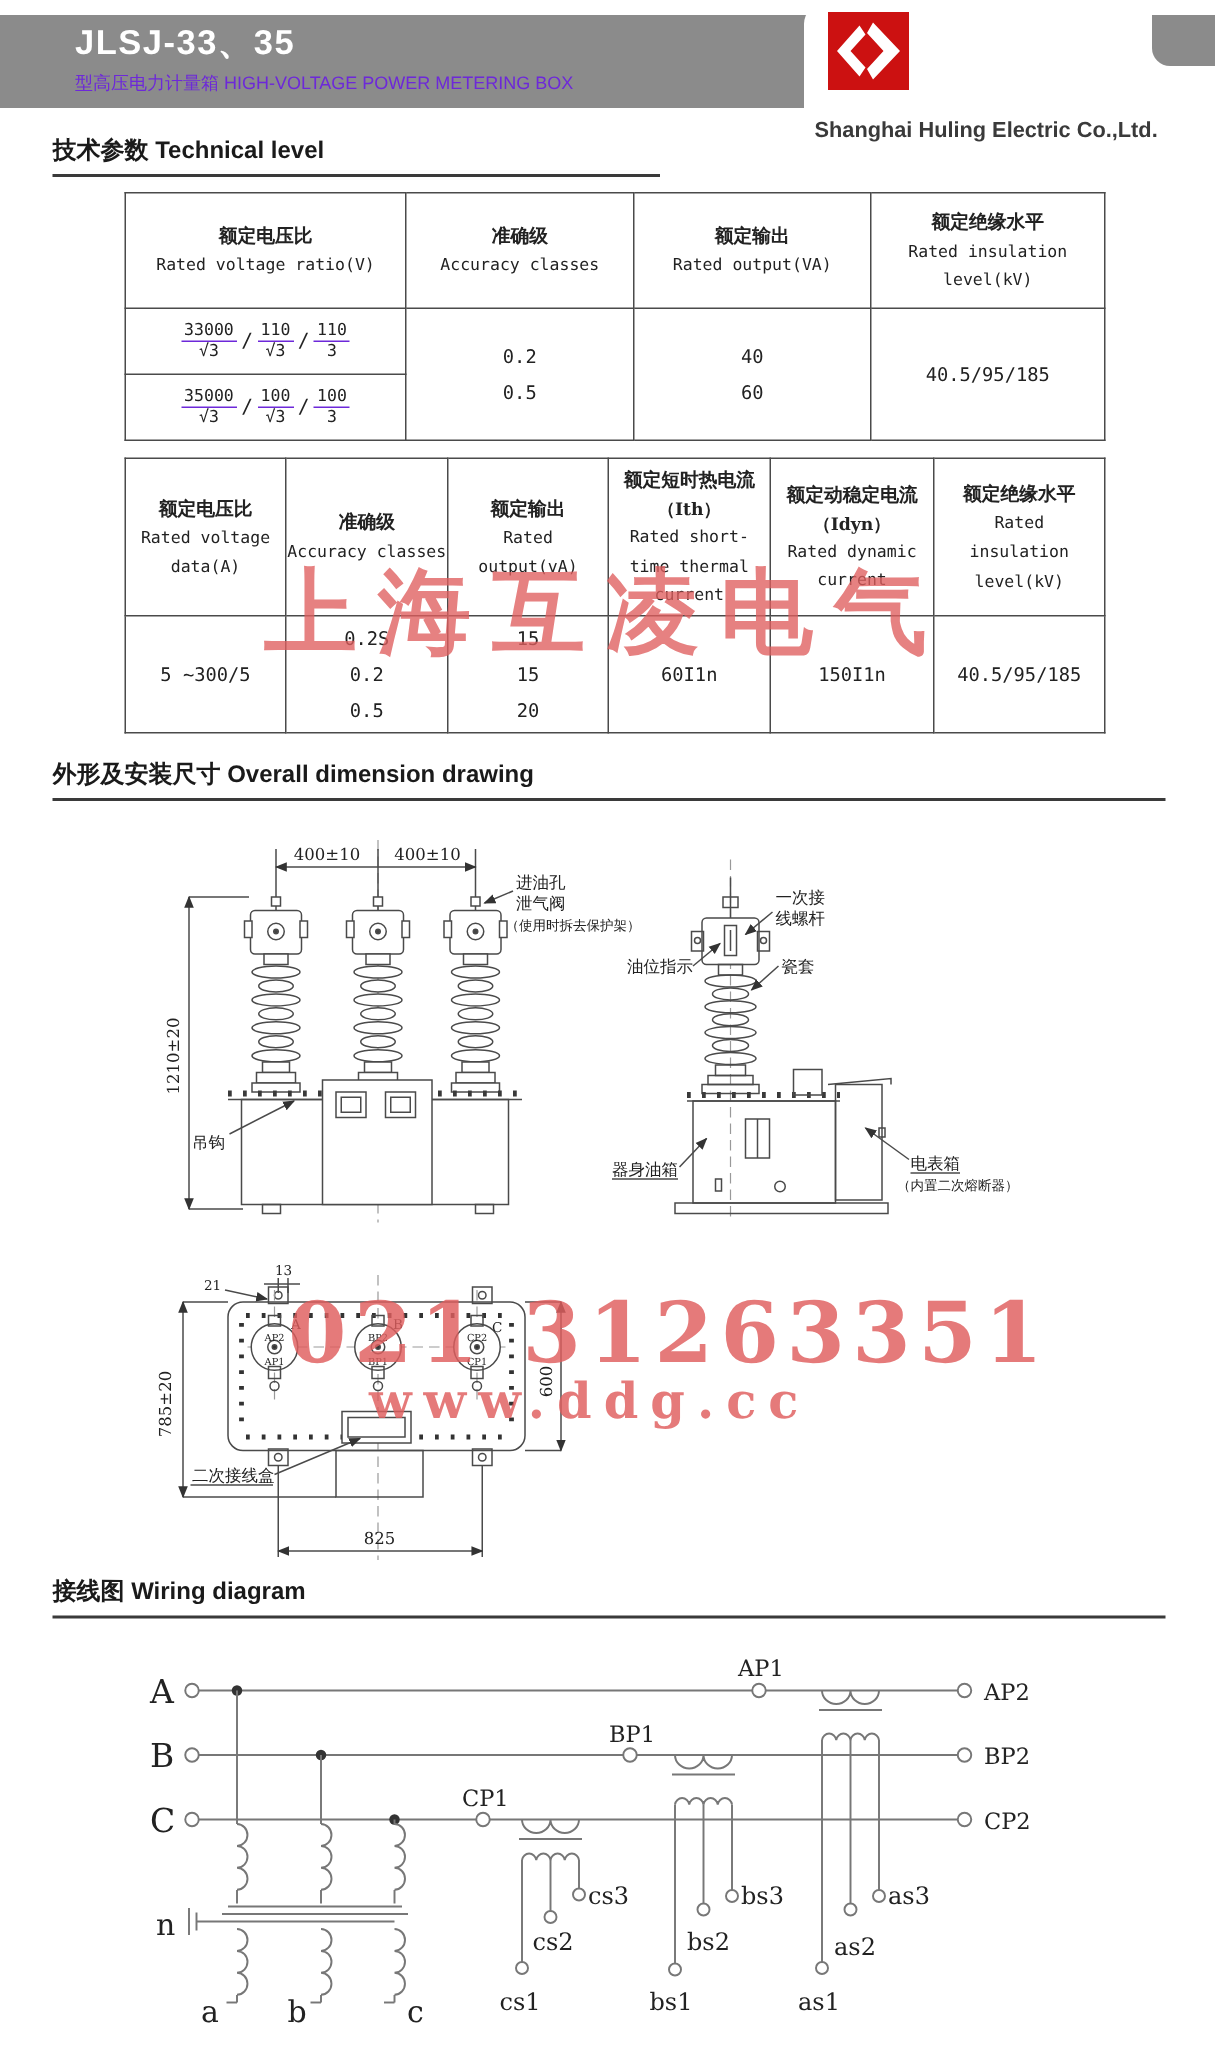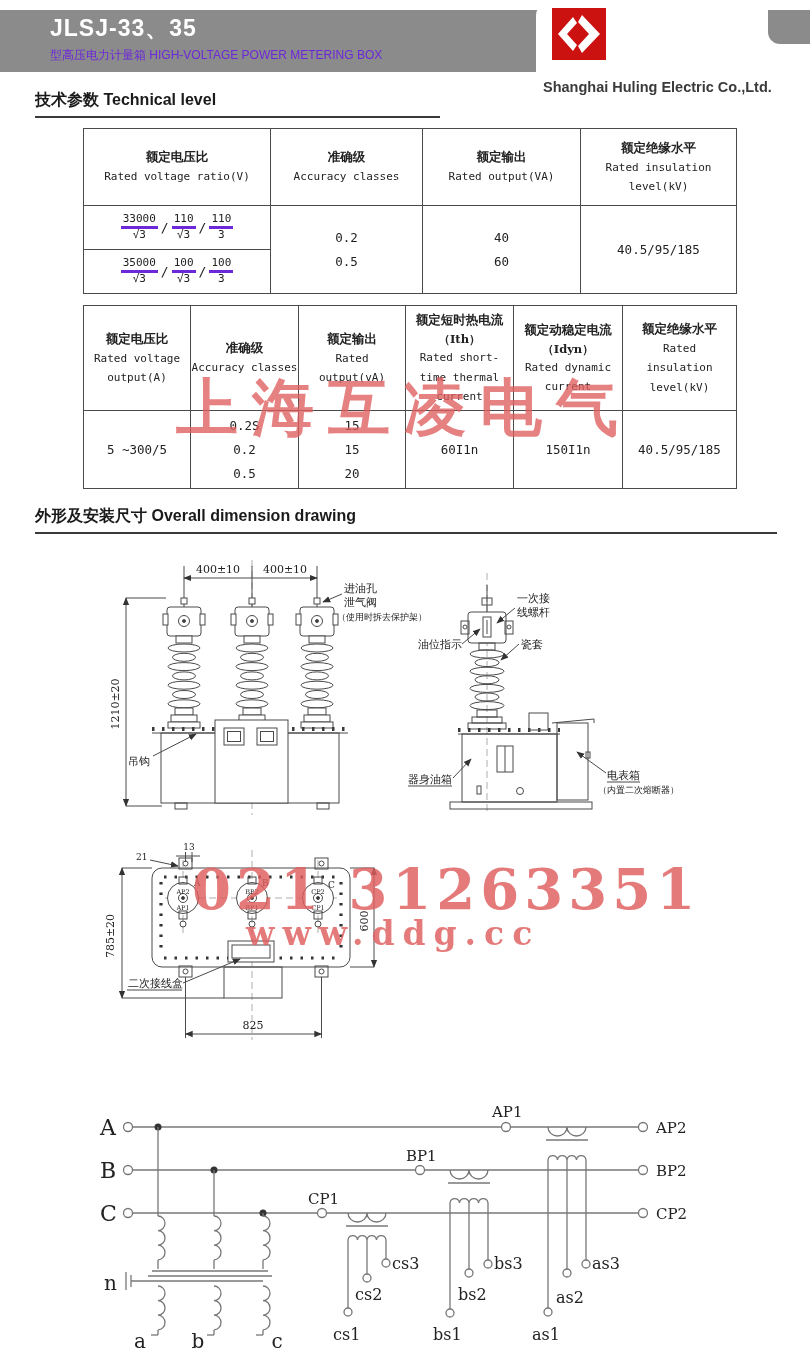--- a/index.html
+++ b/index.html
@@ -26,21 +26,21 @@
   #t1{left:83px;top:128px;width:653px;}
   #t2{left:83px;top:305px;width:653px;}
   th,td{border:1px solid #4a4a4a;text-align:center;vertical-align:middle;padding:0;}
   th{font-weight:normal;}
   .cn{font-size:12.5px;font-weight:bold;color:#222;font-family:"DejaVu Serif",serif;line-height:1.6;}
   .sub{font-size:11.5px;font-weight:bold;color:#222;font-family:"DejaVu Serif",serif;line-height:1.6;}
   .en{font-size:11px;color:#222;font-family:"DejaVu Sans Mono",monospace;line-height:1.75;}
   td{font-size:12.5px;color:#222;font-family:"DejaVu Sans Mono",monospace;}
   .lines div{line-height:24px;}
   .fr{display:inline-block;vertical-align:middle;font-size:11px;line-height:1.15;}
-  .fr .n{display:block;border-bottom:3px solid #6d28d9;padding:0 2px;}
+  .fr .n{display:block;border-bottom:1px solid #6d28d9;padding:0 2px;}
   .fr .d{display:block;}
   .fsl{display:inline-block;margin:0 3px;font-size:13px;vertical-align:middle;}
   
   .wm{position:absolute;color:#e05e5e;font-weight:bold;font-family:"DejaVu Serif",serif;
       pointer-events:none;z-index:50;white-space:nowrap;}
   #wm1{left:176px;top:366px;font-size:62px;letter-spacing:14px;opacity:.78;}
   #wm2{left:192px;top:856px;font-size:56px;letter-spacing:5px;opacity:.82;}
   #wm3{left:246px;top:914px;font-size:33px;letter-spacing:8px;opacity:.82;}
   
   .drw{position:absolute;}
@@ -62,20 +62,21 @@
   <div class="logo-red">
     <svg width="54" height="52" viewBox="0 0 54 52">
       <path d="M21,9 L6,26 L21,43 L25,37 L15,26 L25,15 Z" fill="#ffffff"></path>
       <path d="M30,7 L48,26 L30,45 L26,38 L37,26 L26,14 Z" fill="#ffffff"></path>
     </svg>
   </div>
   <div class="logo-en">Shanghai Huling Electric Co.,Ltd.</div>
 
   <div class="sec-title" id="sec1">技术参数  Technical level</div>
   <div class="sec-title" id="sec2">外形及安装尺寸  Overall dimension drawing</div>
+  <div class="sec-title" id="sec3">接线图  Wiring diagram</div>
 
   <table id="t1">
     <colgroup>
         <col style="width:187px">
         <col style="width:152px">
         <col style="width:158px">
         <col style="width:156px">
       </colgroup>
     <tbody>
         <tr style="height:77px">
@@ -124,21 +125,21 @@
         <col style="width:108px">
         <col style="width:107px">
         <col style="width:108px">
         <col style="width:109px">
         <col style="width:114px">
       </colgroup>
     <tbody>
         <tr style="height:105px">
       <th>
         <div class="cn">额定电压比</div>
-            <div class="en" style="padding:0 8px">Rated voltage output(A)</div>
+            <div class="en" style="padding:0 8px">Rated voltage data(A)</div>
           </th>
       <th>
         <div class="cn">准确级</div>
             <div class="en">Accuracy classes</div>
           </th>
       <th>
         <div class="cn">额定输出</div>
             <div class="en" style="padding:0 6px">Rated output(vA)</div>
           </th>
       <th>

